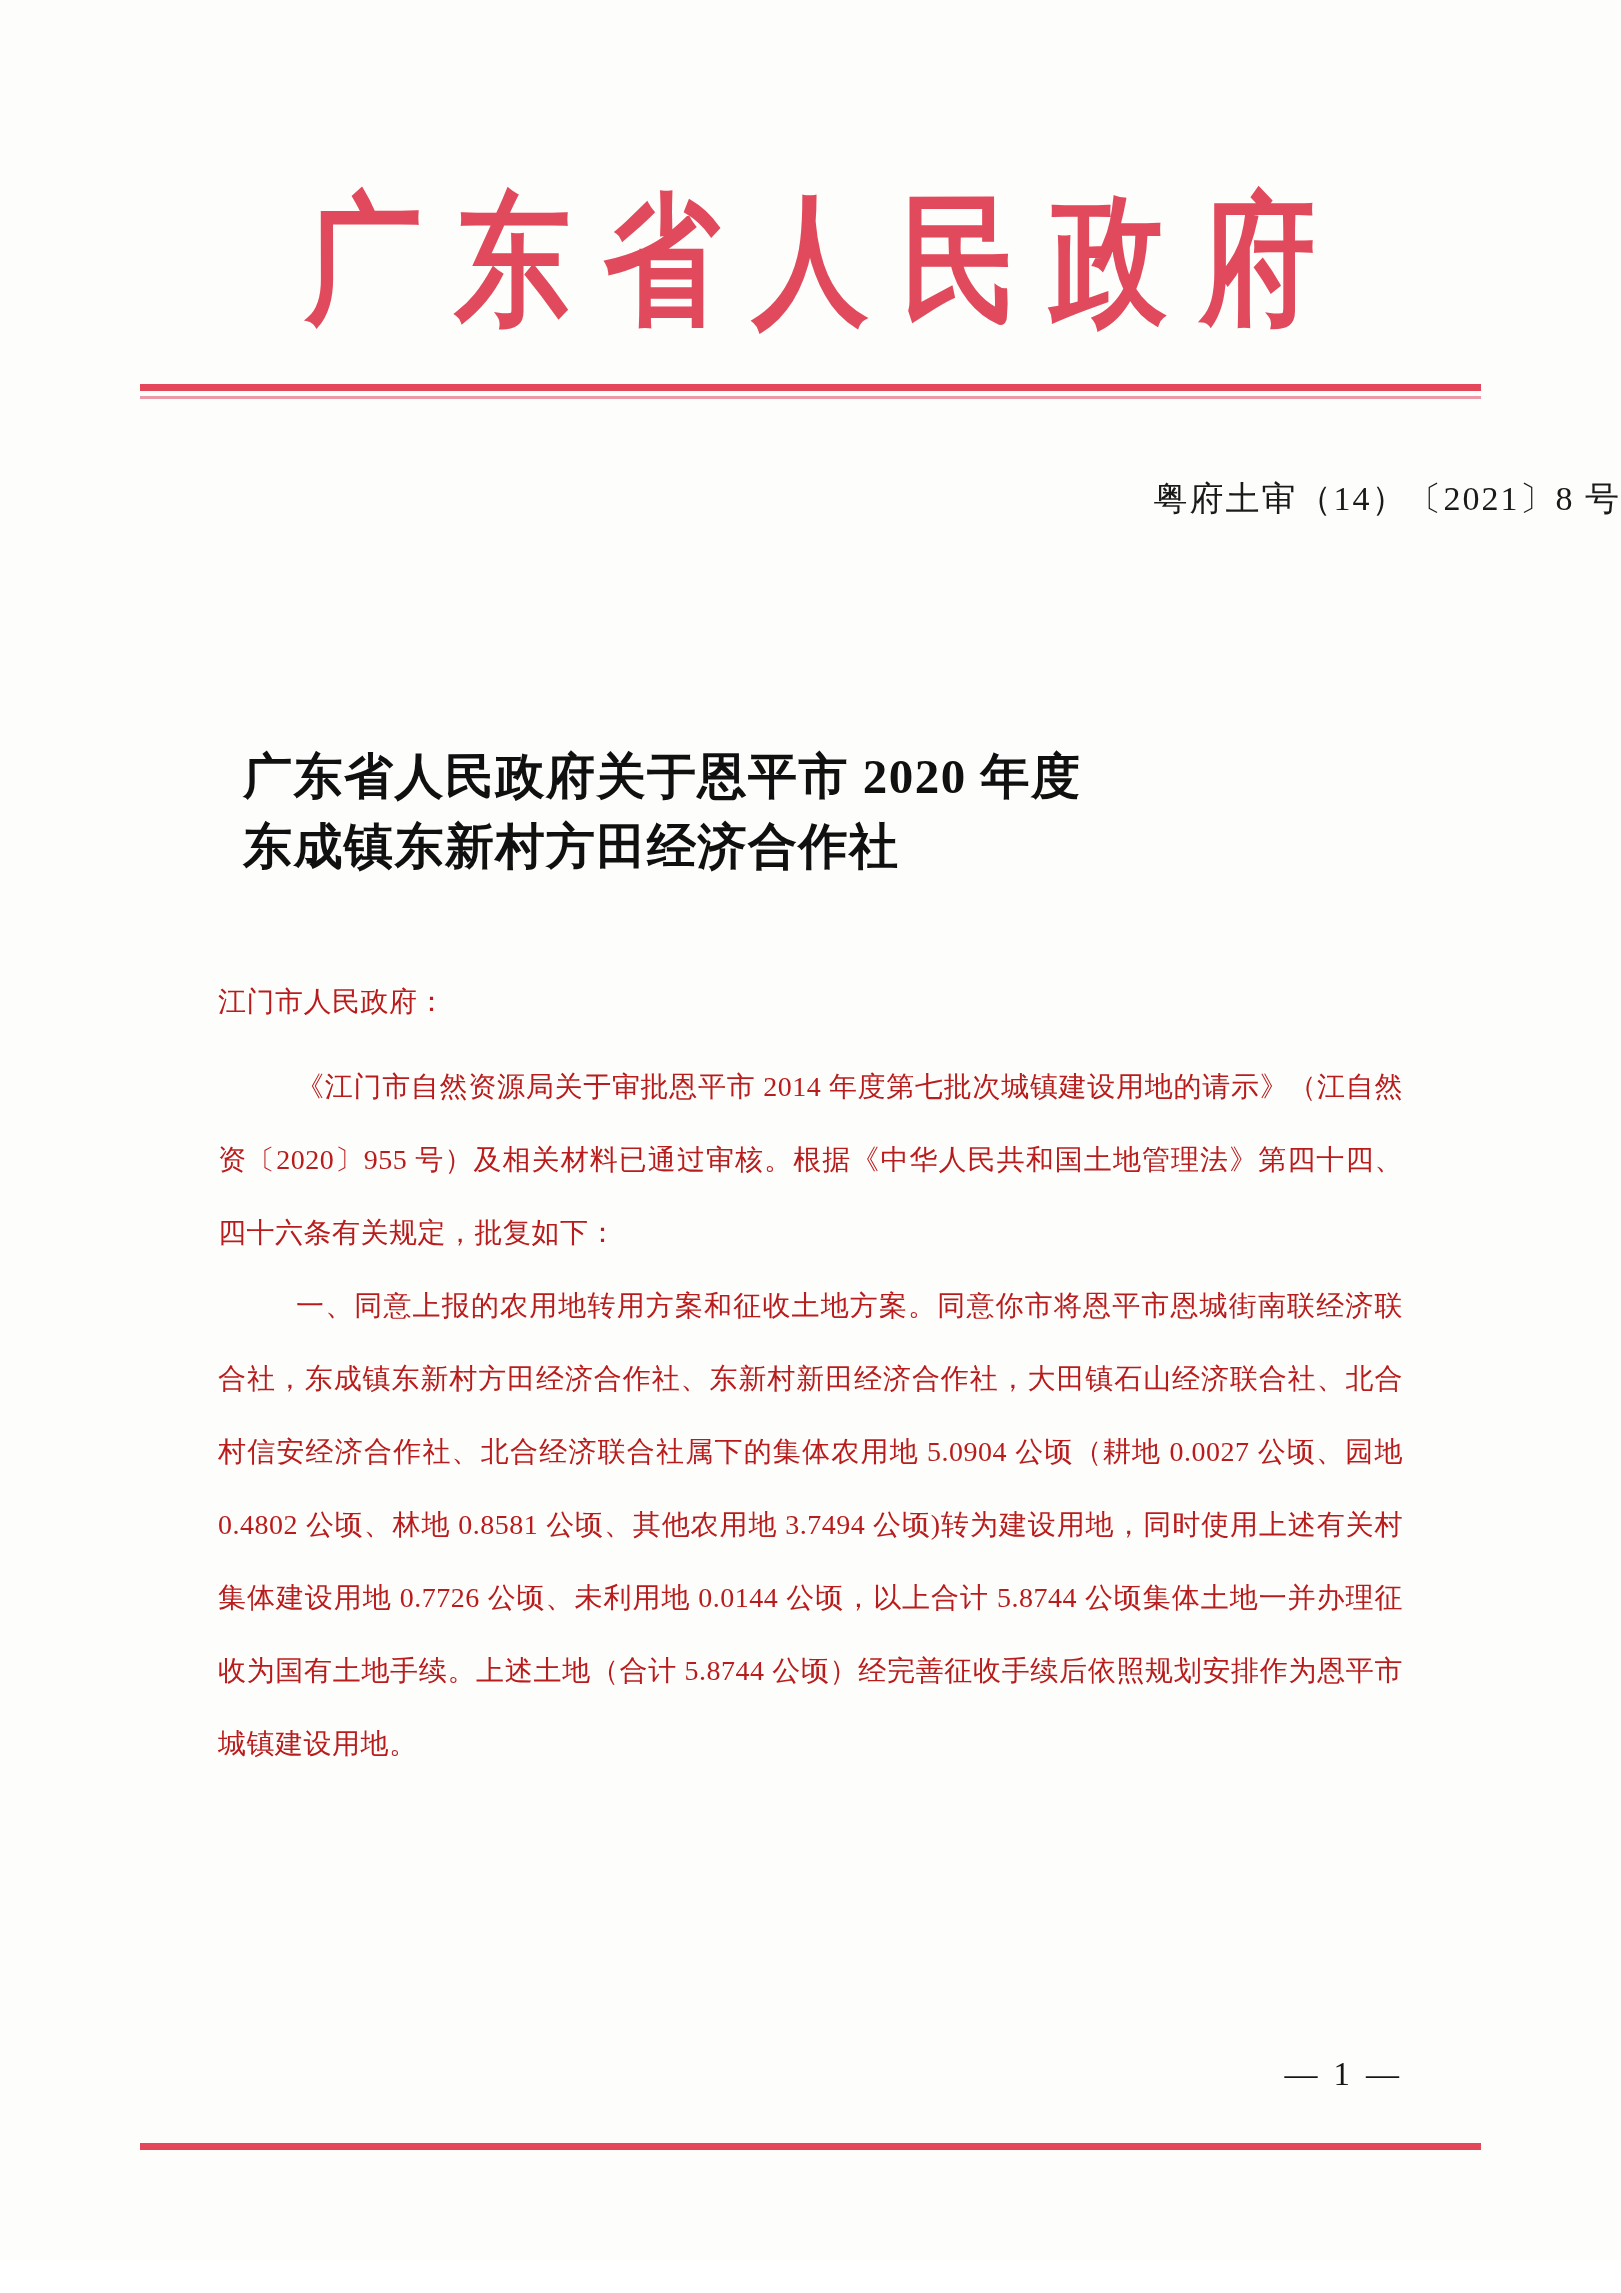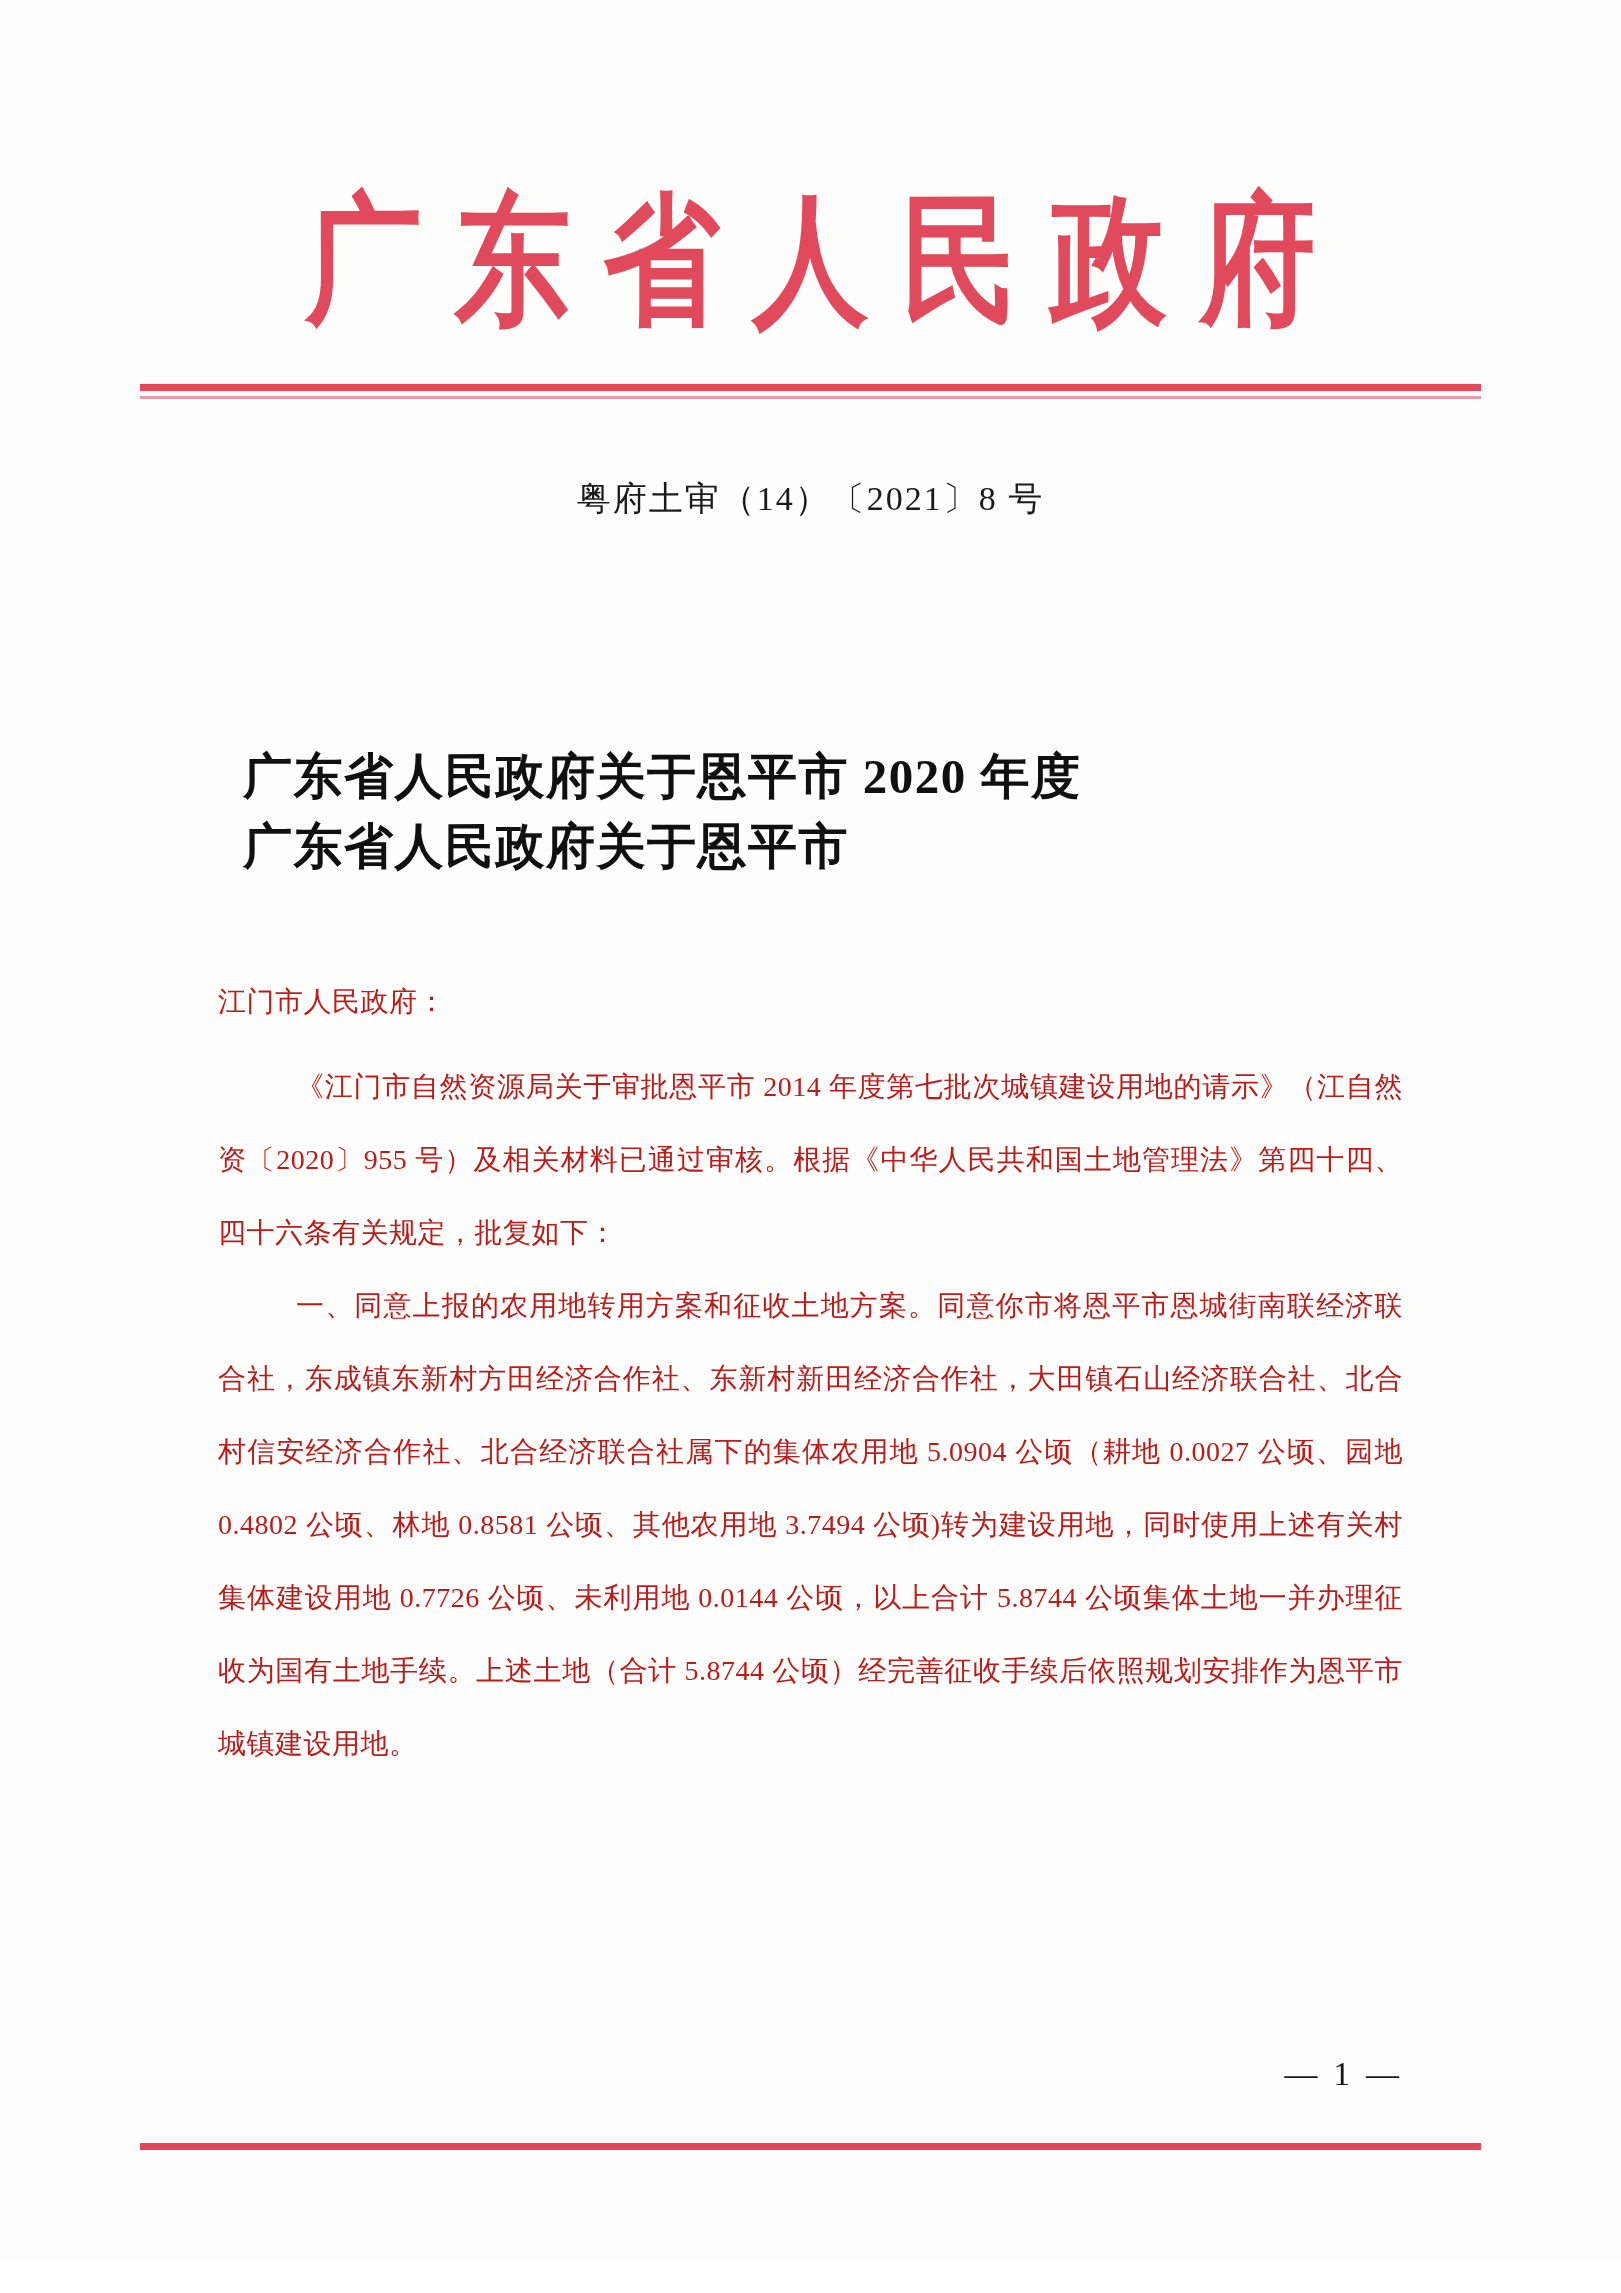--- a/index.html
+++ b/index.html
@@ -59,21 +59,21 @@
     width: 100%;
     opacity: .85;
   }
 
   
   .doc-number {
     position: absolute;
     left: 0;
     top: 476px;
     width: 100%;
-    text-align: center;
+    text-align: right;
     color: #1a1a1a;
     font-size: 34px;
     letter-spacing: 2px;
     font-family: "Liberation Serif", "DejaVu Serif", serif;
   }
 
   
   .doc-title {
     position: absolute;
     left: 243px;
@@ -140,21 +140,21 @@
   <div class="rule-group">
     <div class="rule-thick"></div>
     <div class="rule-gap"></div>
     <div class="rule-thin"></div>
   </div>
 
   <div class="doc-number">粤府土审（14）〔2021〕8 号</div>
 
   <div class="doc-title">
     <span class="tline">广东省人民政府关于恩平市 2020 年度</span>
-    <span class="tline">广东省人民政府关于恩平市</span>
+    <span class="tline">东成镇东新村方田经济合作社</span>
   </div>
 
   <div class="body-block">
     <p class="para">江门市人民政府：</p>
     <p class="para indent spaced">《江门市自然资源局关于审批恩平市 2014 年度第七批次城镇建设用地的请示》（江自然资〔2020〕955 号）及相关材料已通过审核。根据《中华人民共和国土地管理法》第四十四、四十六条有关规定，批复如下：</p>
     <p class="para indent">一、同意上报的农用地转用方案和征收土地方案。同意你市将恩平市恩城街南联经济联合社，东成镇东新村方田经济合作社、东新村新田经济合作社，大田镇石山经济联合社、北合村信安经济合作社、北合经济联合社属下的集体农用地 5.0904 公顷（耕地 0.0027 公顷、园地 0.4802 公顷、林地 0.8581 公顷、其他农用地 3.7494 公顷)转为建设用地，同时使用上述有关村集体建设用地 0.7726 公顷、未利用地 0.0144 公顷，以上合计 5.8744 公顷集体土地一并办理征收为国有土地手续。上述土地（合计 5.8744 公顷）经完善征收手续后依照规划安排作为恩平市城镇建设用地。</p>
   </div>
 
   <div class="page-number">— 1 —</div>
 

